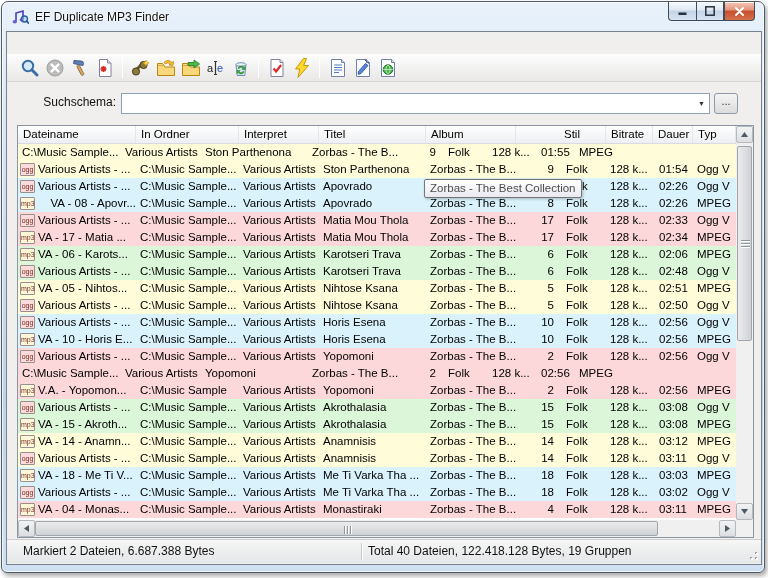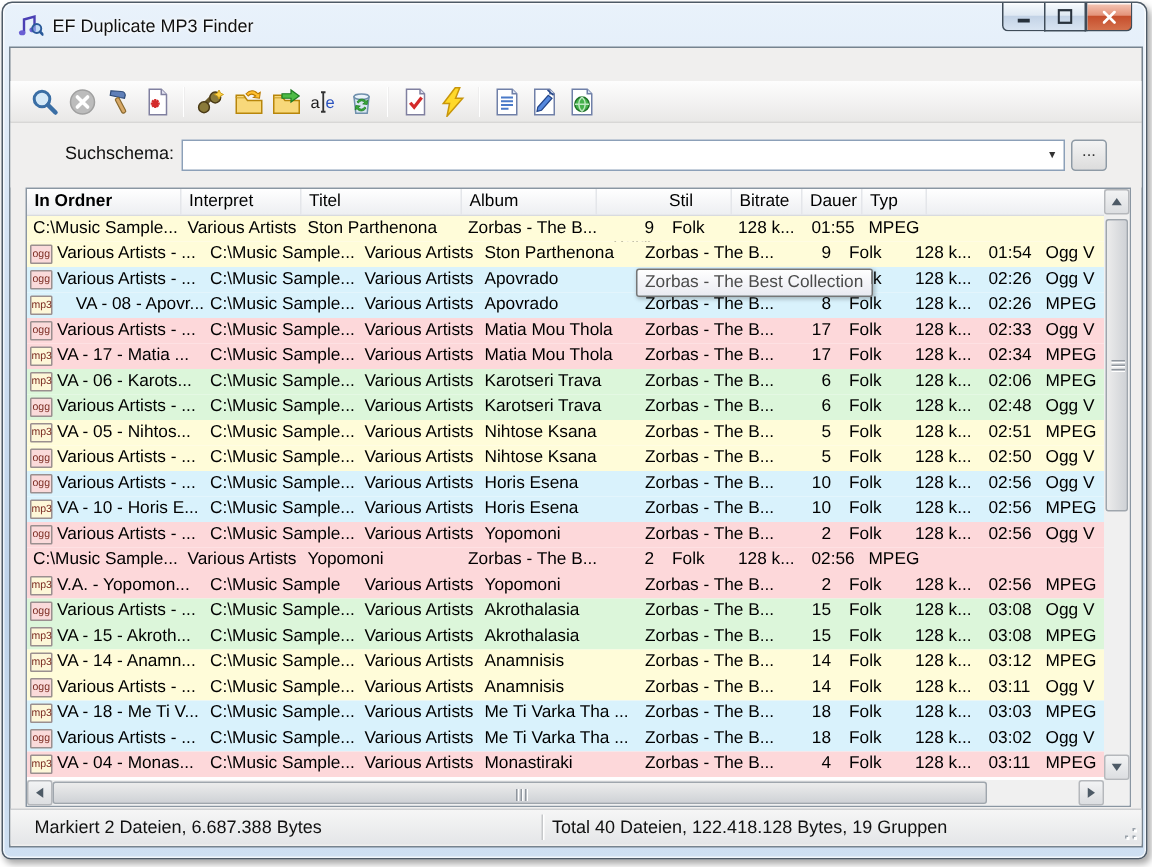--- a/index.html
+++ b/index.html
@@ -202,21 +202,22 @@
     <div class="searchpanel">
       <span class="search-label">Suchschema:</span>
       <div class="combo">
         <span class="combo-value"></span>
         <span class="combo-arrow">▼</span>
       </div>
       <div class="browse-btn">...</div>
     </div>
     <div class="tablewrap">
       <div class="thead">
-          <div class="th" style="width: 103px; font-weight: bold;">In Ordner</div>
+          <div class="th" style="width: 118px;">Dateiname</div>
+          <div class="th" style="width: 103px;">In Ordner</div>
           <div class="th" style="width: 80px;">Interpret</div>
           <div class="th" style="width: 107px;">Titel</div>
           <div class="th" style="width: 90px;">Album</div>
           <div class="th right" style="width: 43px;">Track</div>
           <div class="th" style="width: 47px;">Stil</div>
           <div class="th" style="width: 47px;">Bitrate</div>
           <div class="th" style="width: 40px;">Dauer</div>
           <div class="th" style="width: 43px;">Typ</div>
         </div>
       <div class="tbody">

